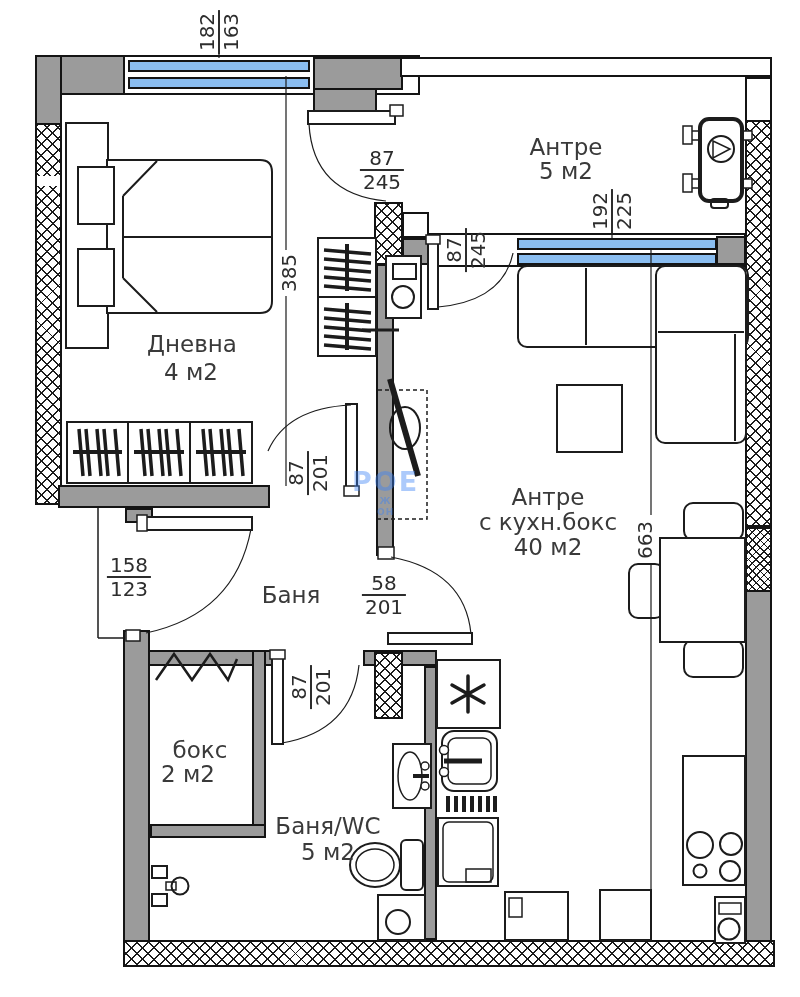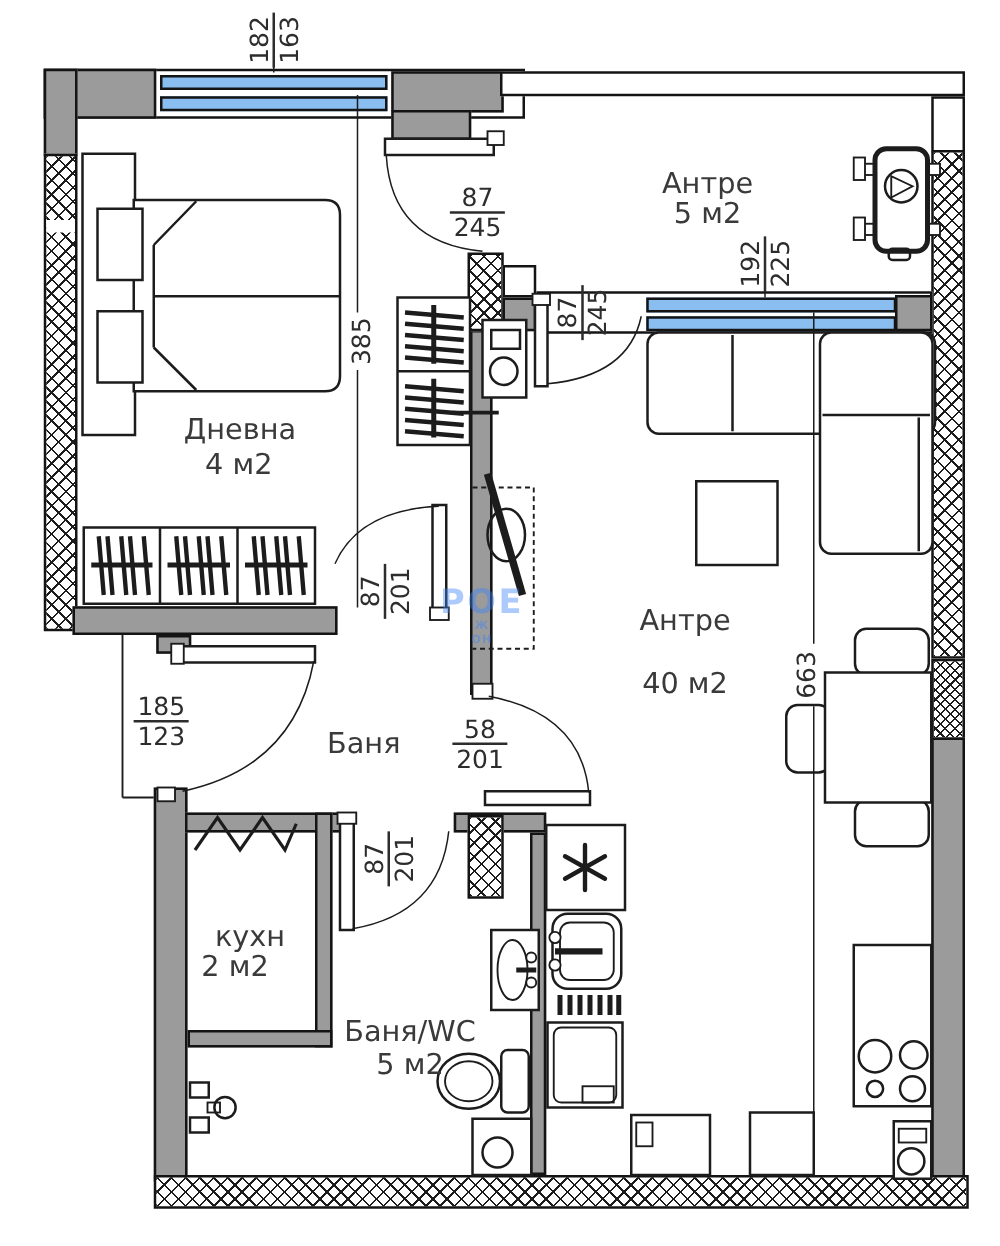--- a/index.html
+++ b/index.html
@@ -242,25 +242,26 @@
     </g>
   </svg>
 
   <div class="lbl" style="left:192px;top:344px">Дневна</div>
   <div class="lbl" style="left:191px;top:372px">4 м2</div>
 
   <div class="lbl" style="left:566px;top:147px">Антре</div>
   <div class="lbl" style="left:566px;top:171px">5 м2</div>
 
   <div class="lbl" style="left:548px;top:497px">Антре</div>
+  <div class="lbl" style="left:548px;top:522px">с кухн.бокс</div>
   <div class="lbl" style="left:548px;top:547px">40 м2</div>
 
   <div class="lbl" style="left:291px;top:595px">Баня</div>
 
-  <div class="lbl" style="left:200px;top:750px">кухн</div>
+  <div class="lbl" style="left:200px;top:750px">бокс</div>
   <div class="lbl" style="left:188px;top:774px">2 м2</div>
 
   <div class="lbl" style="left:328px;top:826px">Баня/WC</div>
   <div class="lbl" style="left:328px;top:852px">5 м2</div>
 
   <div class="fr rot" style="left:219px;top:32px">
     <span class="num">182</span>
     <span class="den">163</span>
   </div>
 
@@ -280,21 +281,21 @@
   </div>
 
   <div class="dnum" style="left:289px;top:273px">385</div>
 
   <div class="fr rot" style="left:308px;top:473px">
     <span class="num">87</span>
     <span class="den">201</span>
   </div>
 
   <div class="fr" style="left:129px;top:577px">
-    <span class="num">185</span>
+    <span class="num">158</span>
     <span class="den">123</span>
   </div>
 
   <div class="fr" style="left:384px;top:595px">
     <span class="num">58</span>
     <span class="den">201</span>
   </div>
 
   <div class="fr rot" style="left:311px;top:687px">
     <span class="num">87</span>

